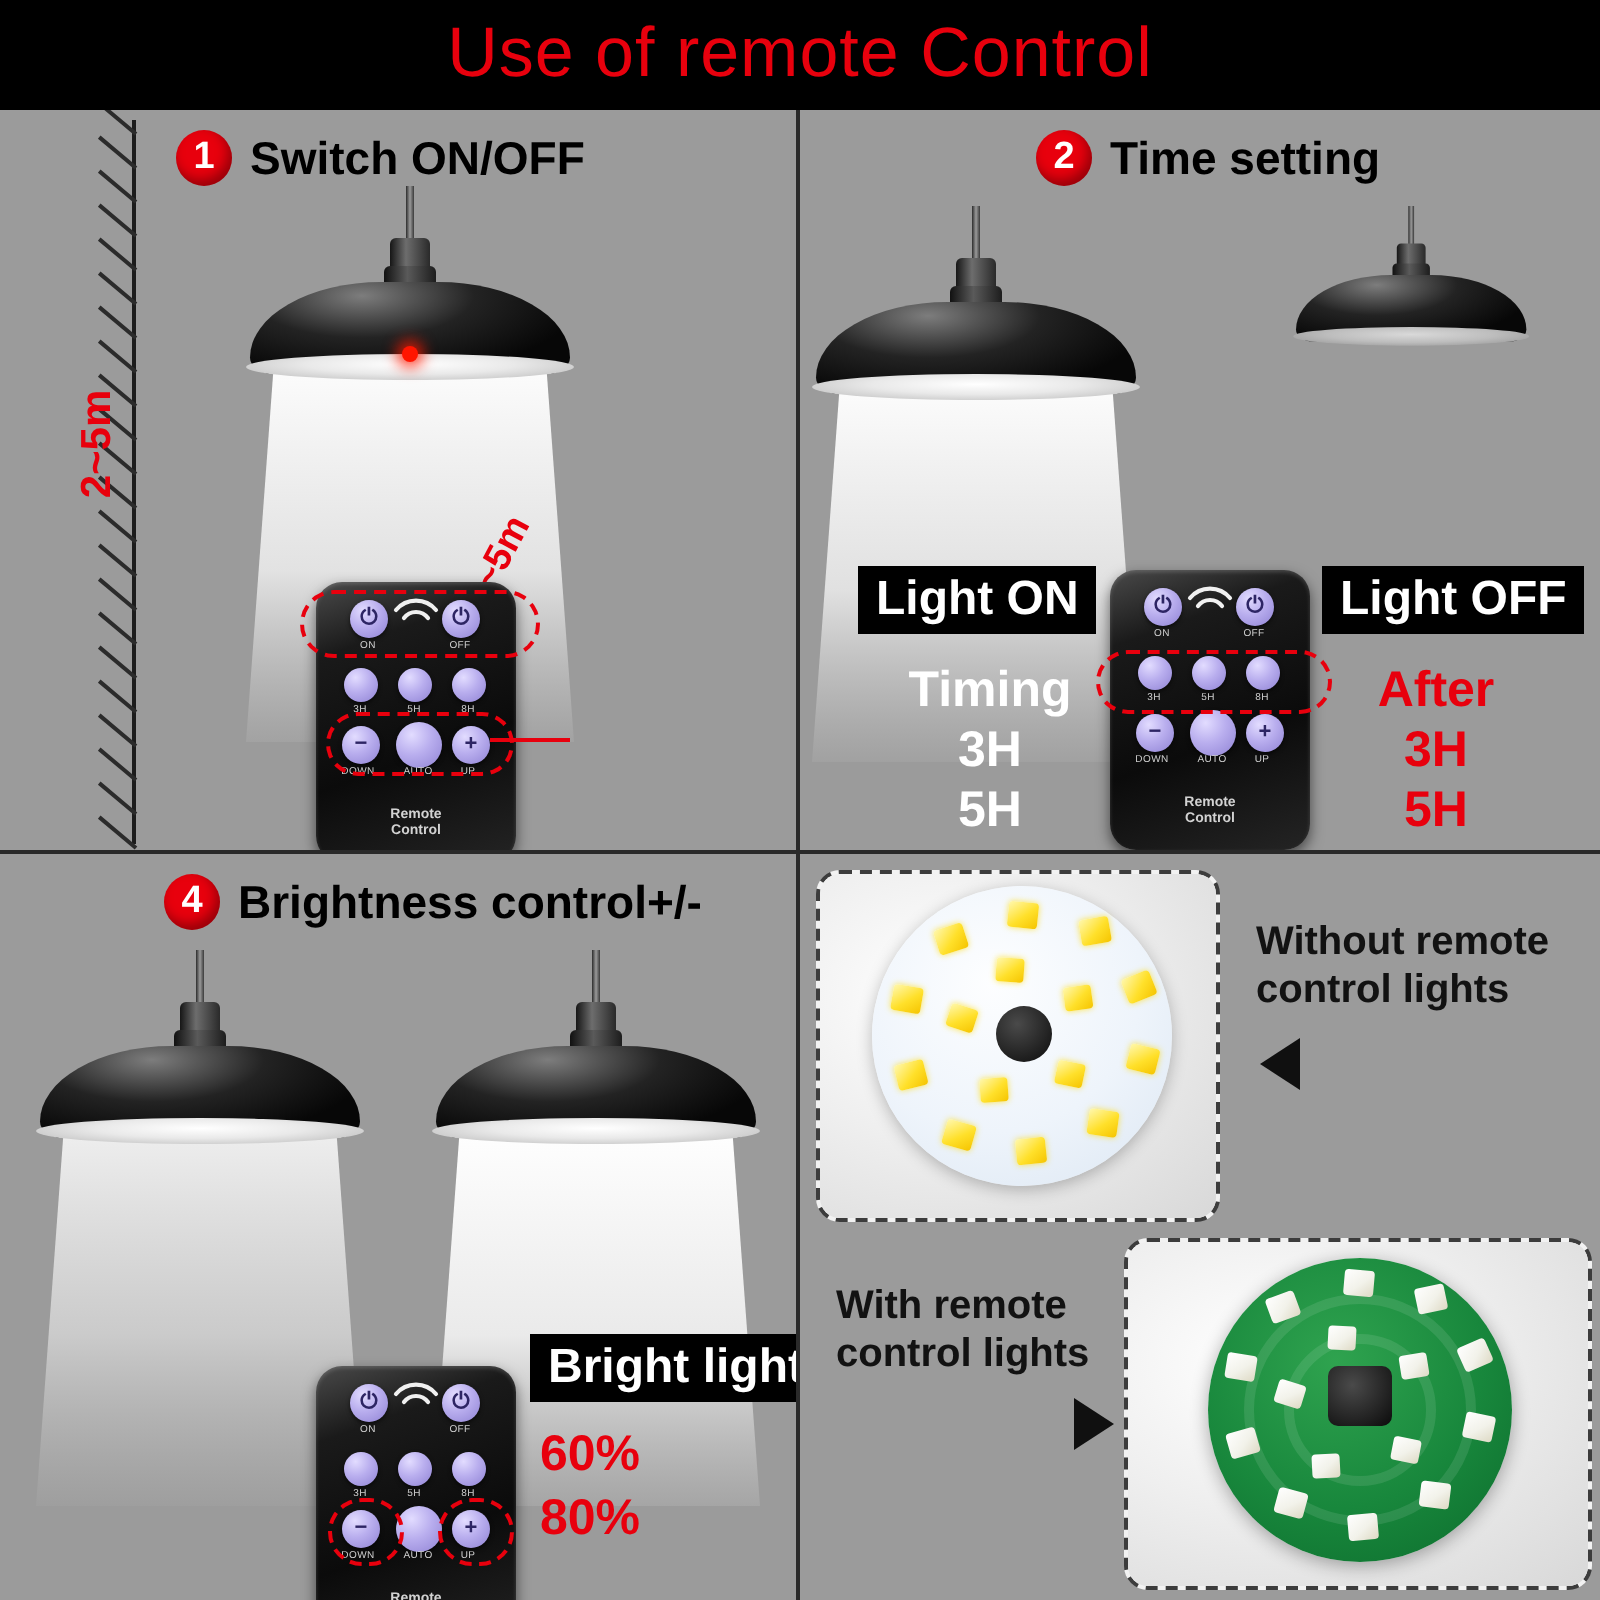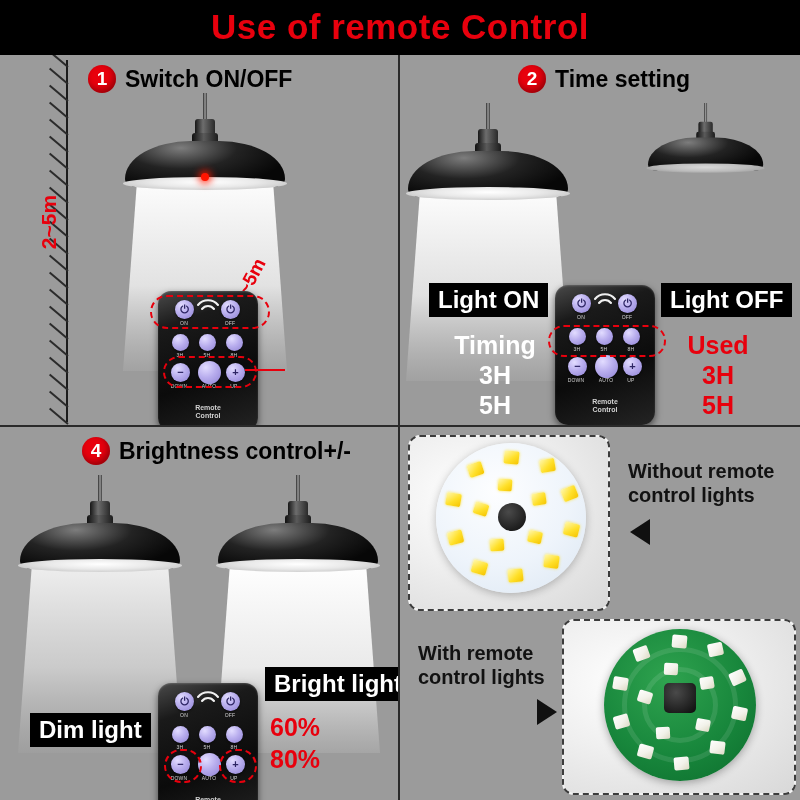--- a/index.html
+++ b/index.html
@@ -2,21 +2,21 @@
 <html><head>
 <meta charset="utf-8">
 <style>
   html,body{margin:0;padding:0;background:#000;}
   body{width:800px;height:800px;overflow:hidden;font-family:"Liberation Sans",sans-serif;}
   .page{position:relative;width:800px;height:800px;background:#9b9b9b;}
 
   
   .titlebar{position:absolute;left:0;top:0;width:800px;height:55px;background:#000;}
   .titlebar .ttl{position:absolute;left:0;top:4px;width:800px;text-align:center;
-    color:#e8000d;font-size:35px;font-weight:bold;letter-spacing:.5px;line-height:46px;}
+    color:#e8000d;font-size:35px;font-weight:normal;letter-spacing:.5px;line-height:46px;}
 
   
   .grid{position:absolute;left:0;top:55px;width:800px;height:745px;background:#9b9b9b;}
   .panel{position:absolute;box-sizing:border-box;overflow:hidden;}
   .p1{left:0;top:0;width:400px;height:372px;border-right:2px solid #2a2a2a;border-bottom:2px solid #2a2a2a;}
   .p2{left:400px;top:0;width:400px;height:372px;border-bottom:2px solid #2a2a2a;}
   .p3{left:0;top:372px;width:400px;height:373px;border-right:2px solid #2a2a2a;}
   .p4{left:400px;top:372px;width:400px;height:373px;}
 
   
@@ -265,21 +265,21 @@
       <div class="tag" style="left:29px;top:228px;">Light ON</div>
 
       <div class="stack w" style="left:25px;top:275px;width:140px;">
         <div>Timing</div>
         <div>3H</div>
         <div>5H</div>
         <div>8H</div>
       </div>
 
       <div class="stack r" style="left:258px;top:275px;width:120px;">
-        <div>Used</div>
+        <div>After</div>
         <div>3H</div>
         <div>5H</div>
         <div>8H</div>
       </div>
 
       <div class="remote" style="left:155px;top:230px;">
         <div class="wifi" style="left:37px;top:6px;">
           <svg viewBox="0 0 26 14" width="26" height="14">
             <g fill="none" stroke="#f0f0f0" stroke-width="2.1" stroke-linecap="round">
               <path d="M3 8 A13 13 0 0 1 23 8"></path>
@@ -361,21 +361,20 @@
                 <stop offset="100%" stop-color="#dcdcdc" stop-opacity="0.16"></stop>
               </linearGradient>
             </defs>
             <polygon points="14,0 150,0 164,190 0,190" fill="url(#bg4)"></polygon>
           </svg>
         </div>
         <div class="shade"></div>
         <div class="rim"></div>
       </div>
 
-      <div class="tag" style="left:30px;top:286px;">Dim light</div>
       <div class="tag" style="left:265px;top:240px;text-align:center;">Bright light</div>
 
       <div class="stack r" style="left:270px;top:284px;width:120px;text-align:left;line-height:32px;">
         <div>60%</div>
         <div>80%</div>
 
       </div>
 
       <div class="remote" style="left:158px;top:256px;">
         <div class="wifi" style="left:37px;top:6px;">

